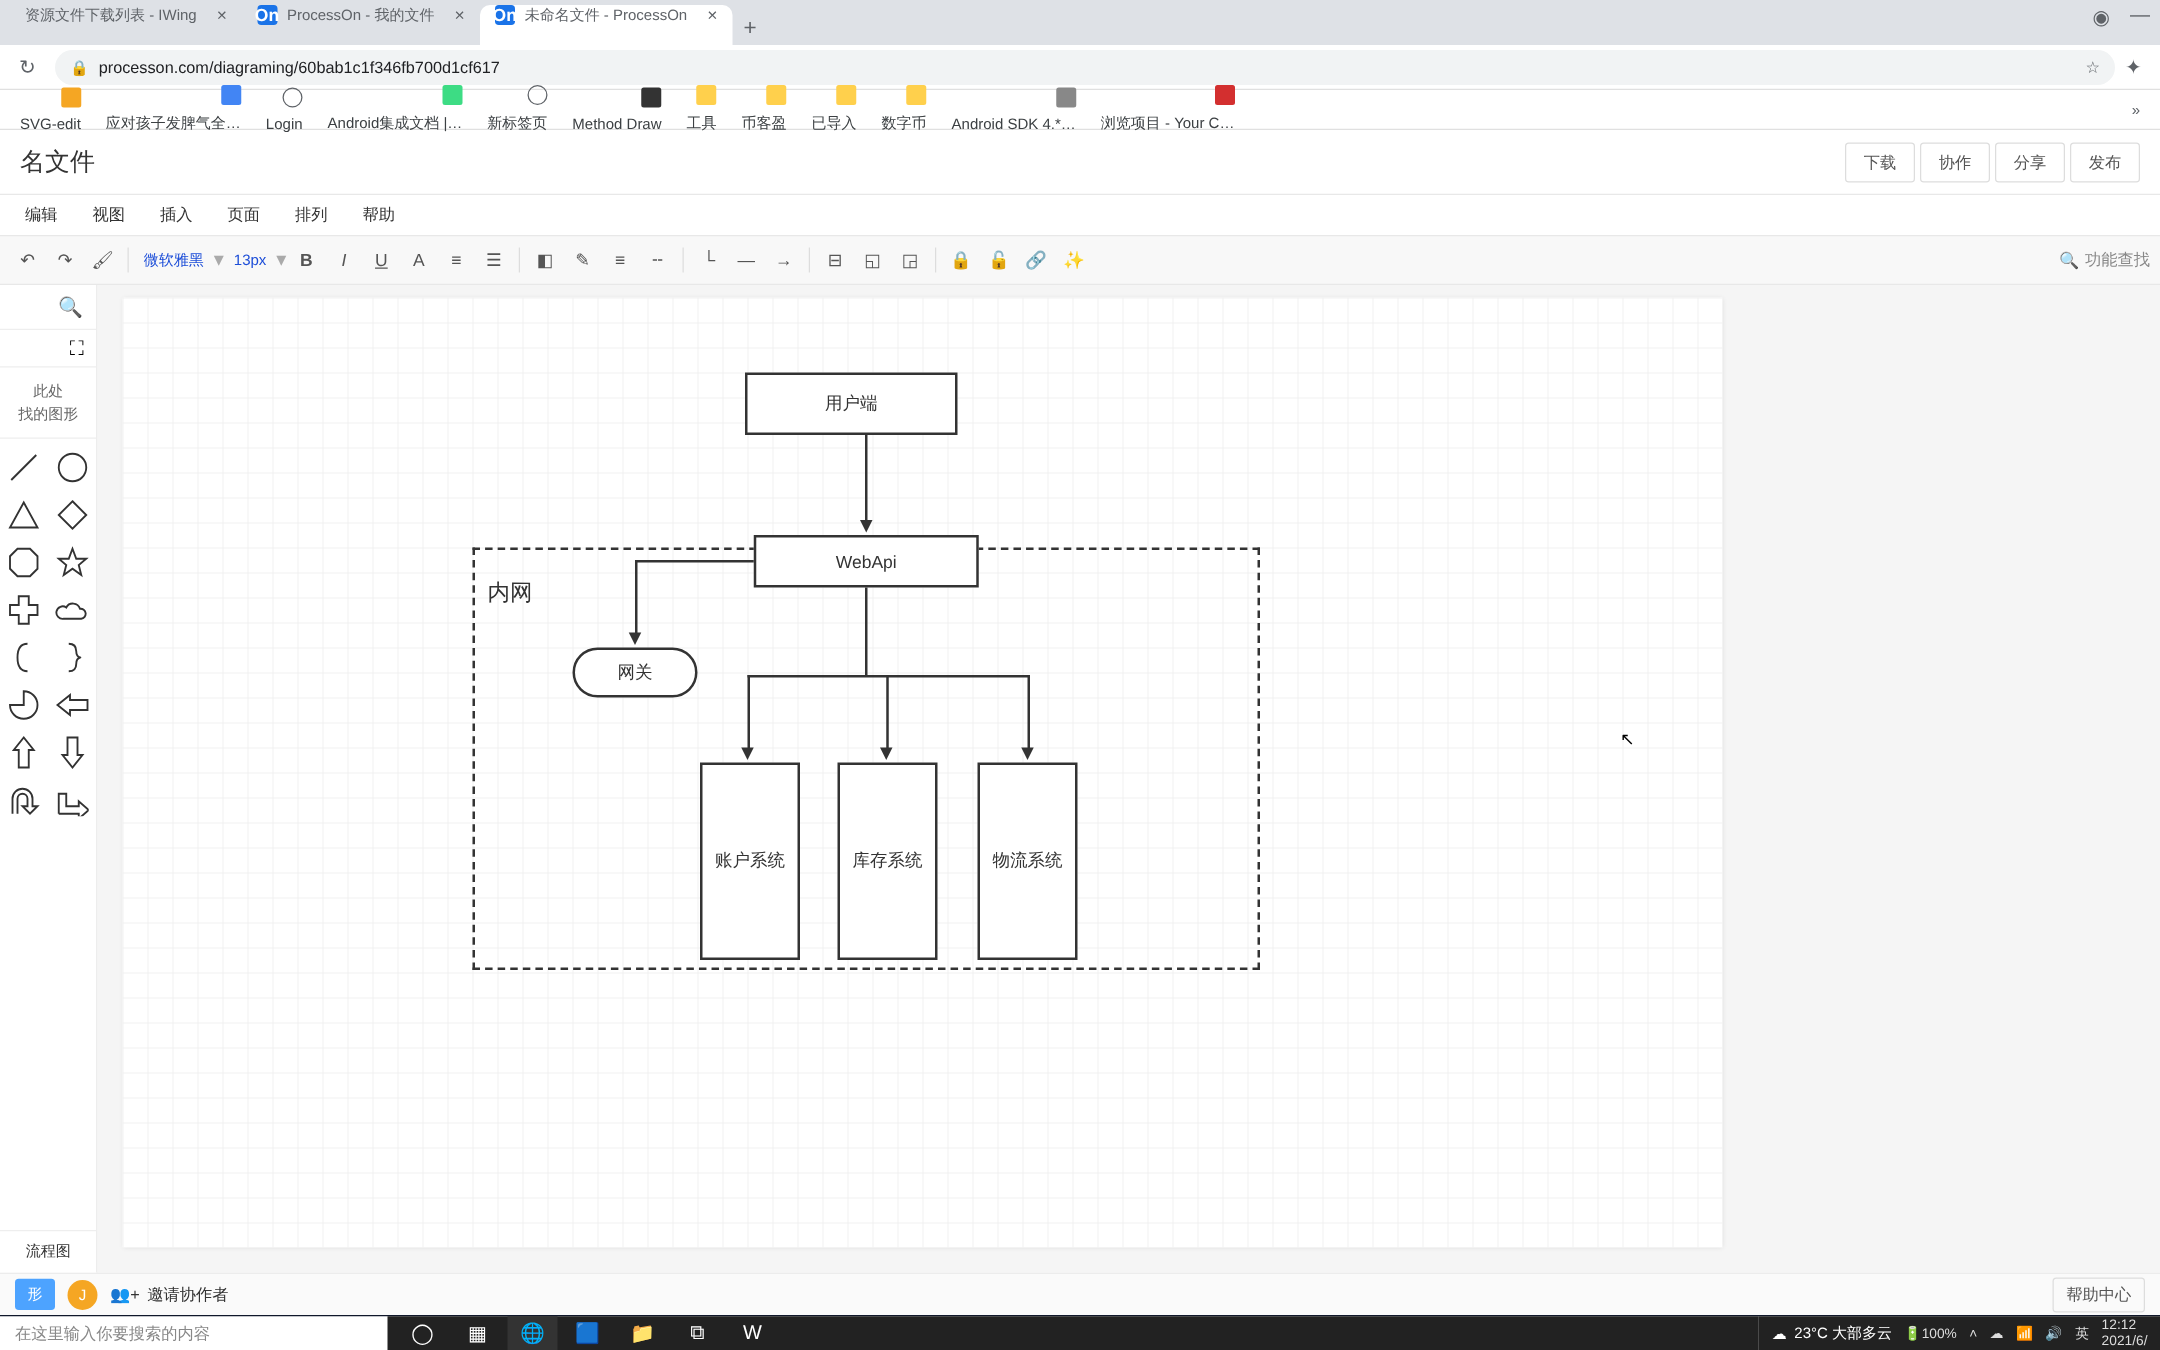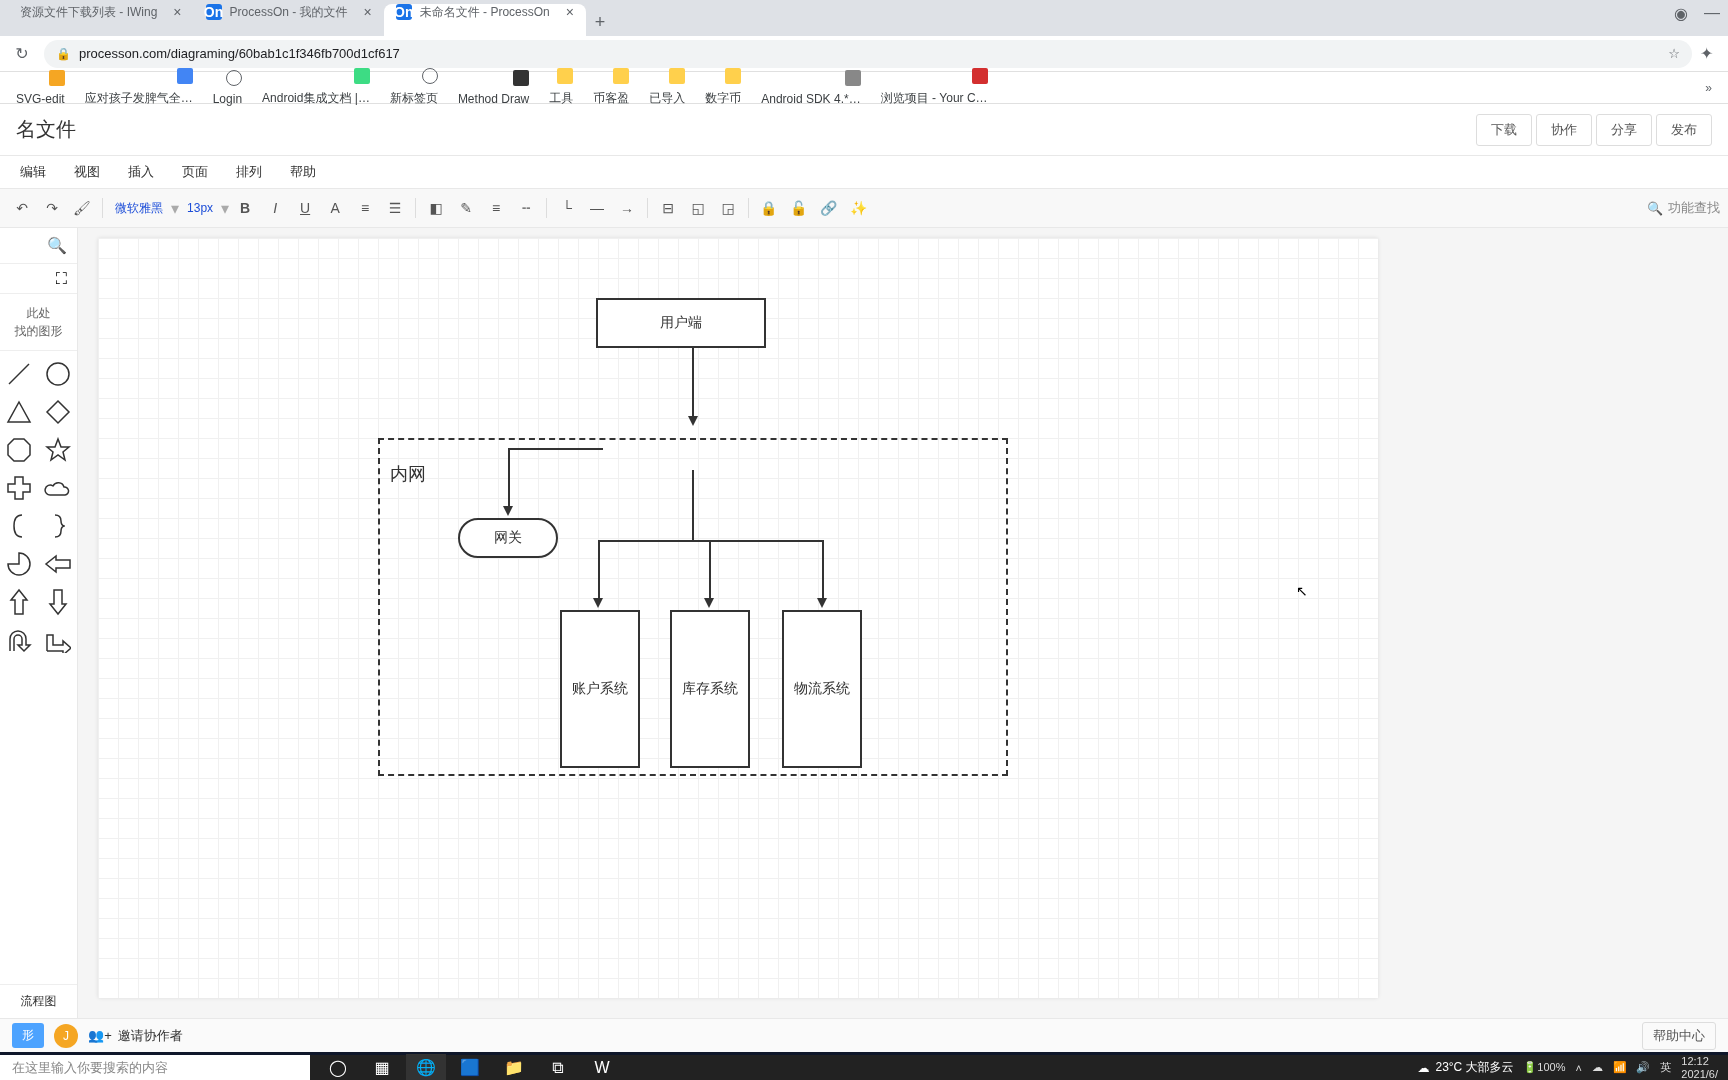--- a/index.html
+++ b/index.html
@@ -70,21 +70,21 @@
 .diag-line { position: absolute; background: #333; }
 .diag-arrow { position: absolute; width: 0; height: 0; border-left: 5px solid transparent; border-right: 5px solid transparent; border-top: 10px solid #333; }
 
 
 .collab-bar { height: 34px; background: #fafafa; border-top: 1px solid #e8e8e8; display: flex; align-items: center; padding: 0 12px; gap: 10px; }
 .collab-badge { padding: 4px 10px; background: #4da3ff; color: #fff; border-radius: 3px; font-size: 12px; }
 .collab-avatar { width: 24px; height: 24px; border-radius: 50%; background: #f5a623; color: #fff; display: flex; align-items: center; justify-content: center; font-size: 12px; }
 .collab-invite { display: flex; align-items: center; gap: 6px; font-size: 13px; color: #333; cursor: pointer; }
 .help-center { margin-left: auto; font-size: 13px; color: #555; padding: 4px 10px; border: 1px solid #ddd; border-radius: 3px; }
 
-.taskbar { height: 28px; background: #fff; border-top: 3px solid #0f172a; display: flex; align-items: center; }
+.taskbar { height: 28px; background: #fff; border-top: 1px solid #0f172a; display: flex; align-items: center; }
 .task-search { flex: 0 0 310px; padding: 0 12px; font-size: 13px; color: #888; }
 .task-center { flex: 1; height: 100%; background: #222; display: flex; align-items: center; gap: 4px; padding: 0 8px; }
 .task-icon { width: 40px; height: 28px; display: flex; align-items: center; justify-content: center; color: #fff; cursor: pointer; }
 .task-right { display: flex; align-items: center; gap: 10px; padding: 0 10px; font-size: 11px; color: #ddd; background: #222; height: 100%; }
 .weather { display: flex; align-items: center; gap: 6px; color: #fff; font-size: 12px; }
 </style>
 </head>
 <body>
 
 <div class="browser-tabs">
@@ -330,20 +330,23 @@
   <div class="canvas-wrap">
     <div class="canvas">
 
       <div class="diag-container" style="left:280px;top:200px;width:630px;height:338px">
         <div class="diag-container-label">内网</div>
       </div>
 
       <div class="diag-box" style="left:498px;top:60px;width:170px;height:50px">
           <span>用户端</span>
         </div>
+      <div class="diag-box" style="left:505px;top:190px;width:180px;height:42px">
+          <span>WebApi</span>
+        </div>
       <div class="diag-box diag-rounded" style="left:360px;top:280px;width:100px;height:40px">
           <span>网关</span>
         </div>
       <div class="diag-box" style="left:462px;top:372px;width:80px;height:158px">
           <span>账户系统</span>
         </div>
       <div class="diag-box" style="left:572px;top:372px;width:80px;height:158px">
           <span>库存系统</span>
         </div>
       <div class="diag-box" style="left:684px;top:372px;width:80px;height:158px">

